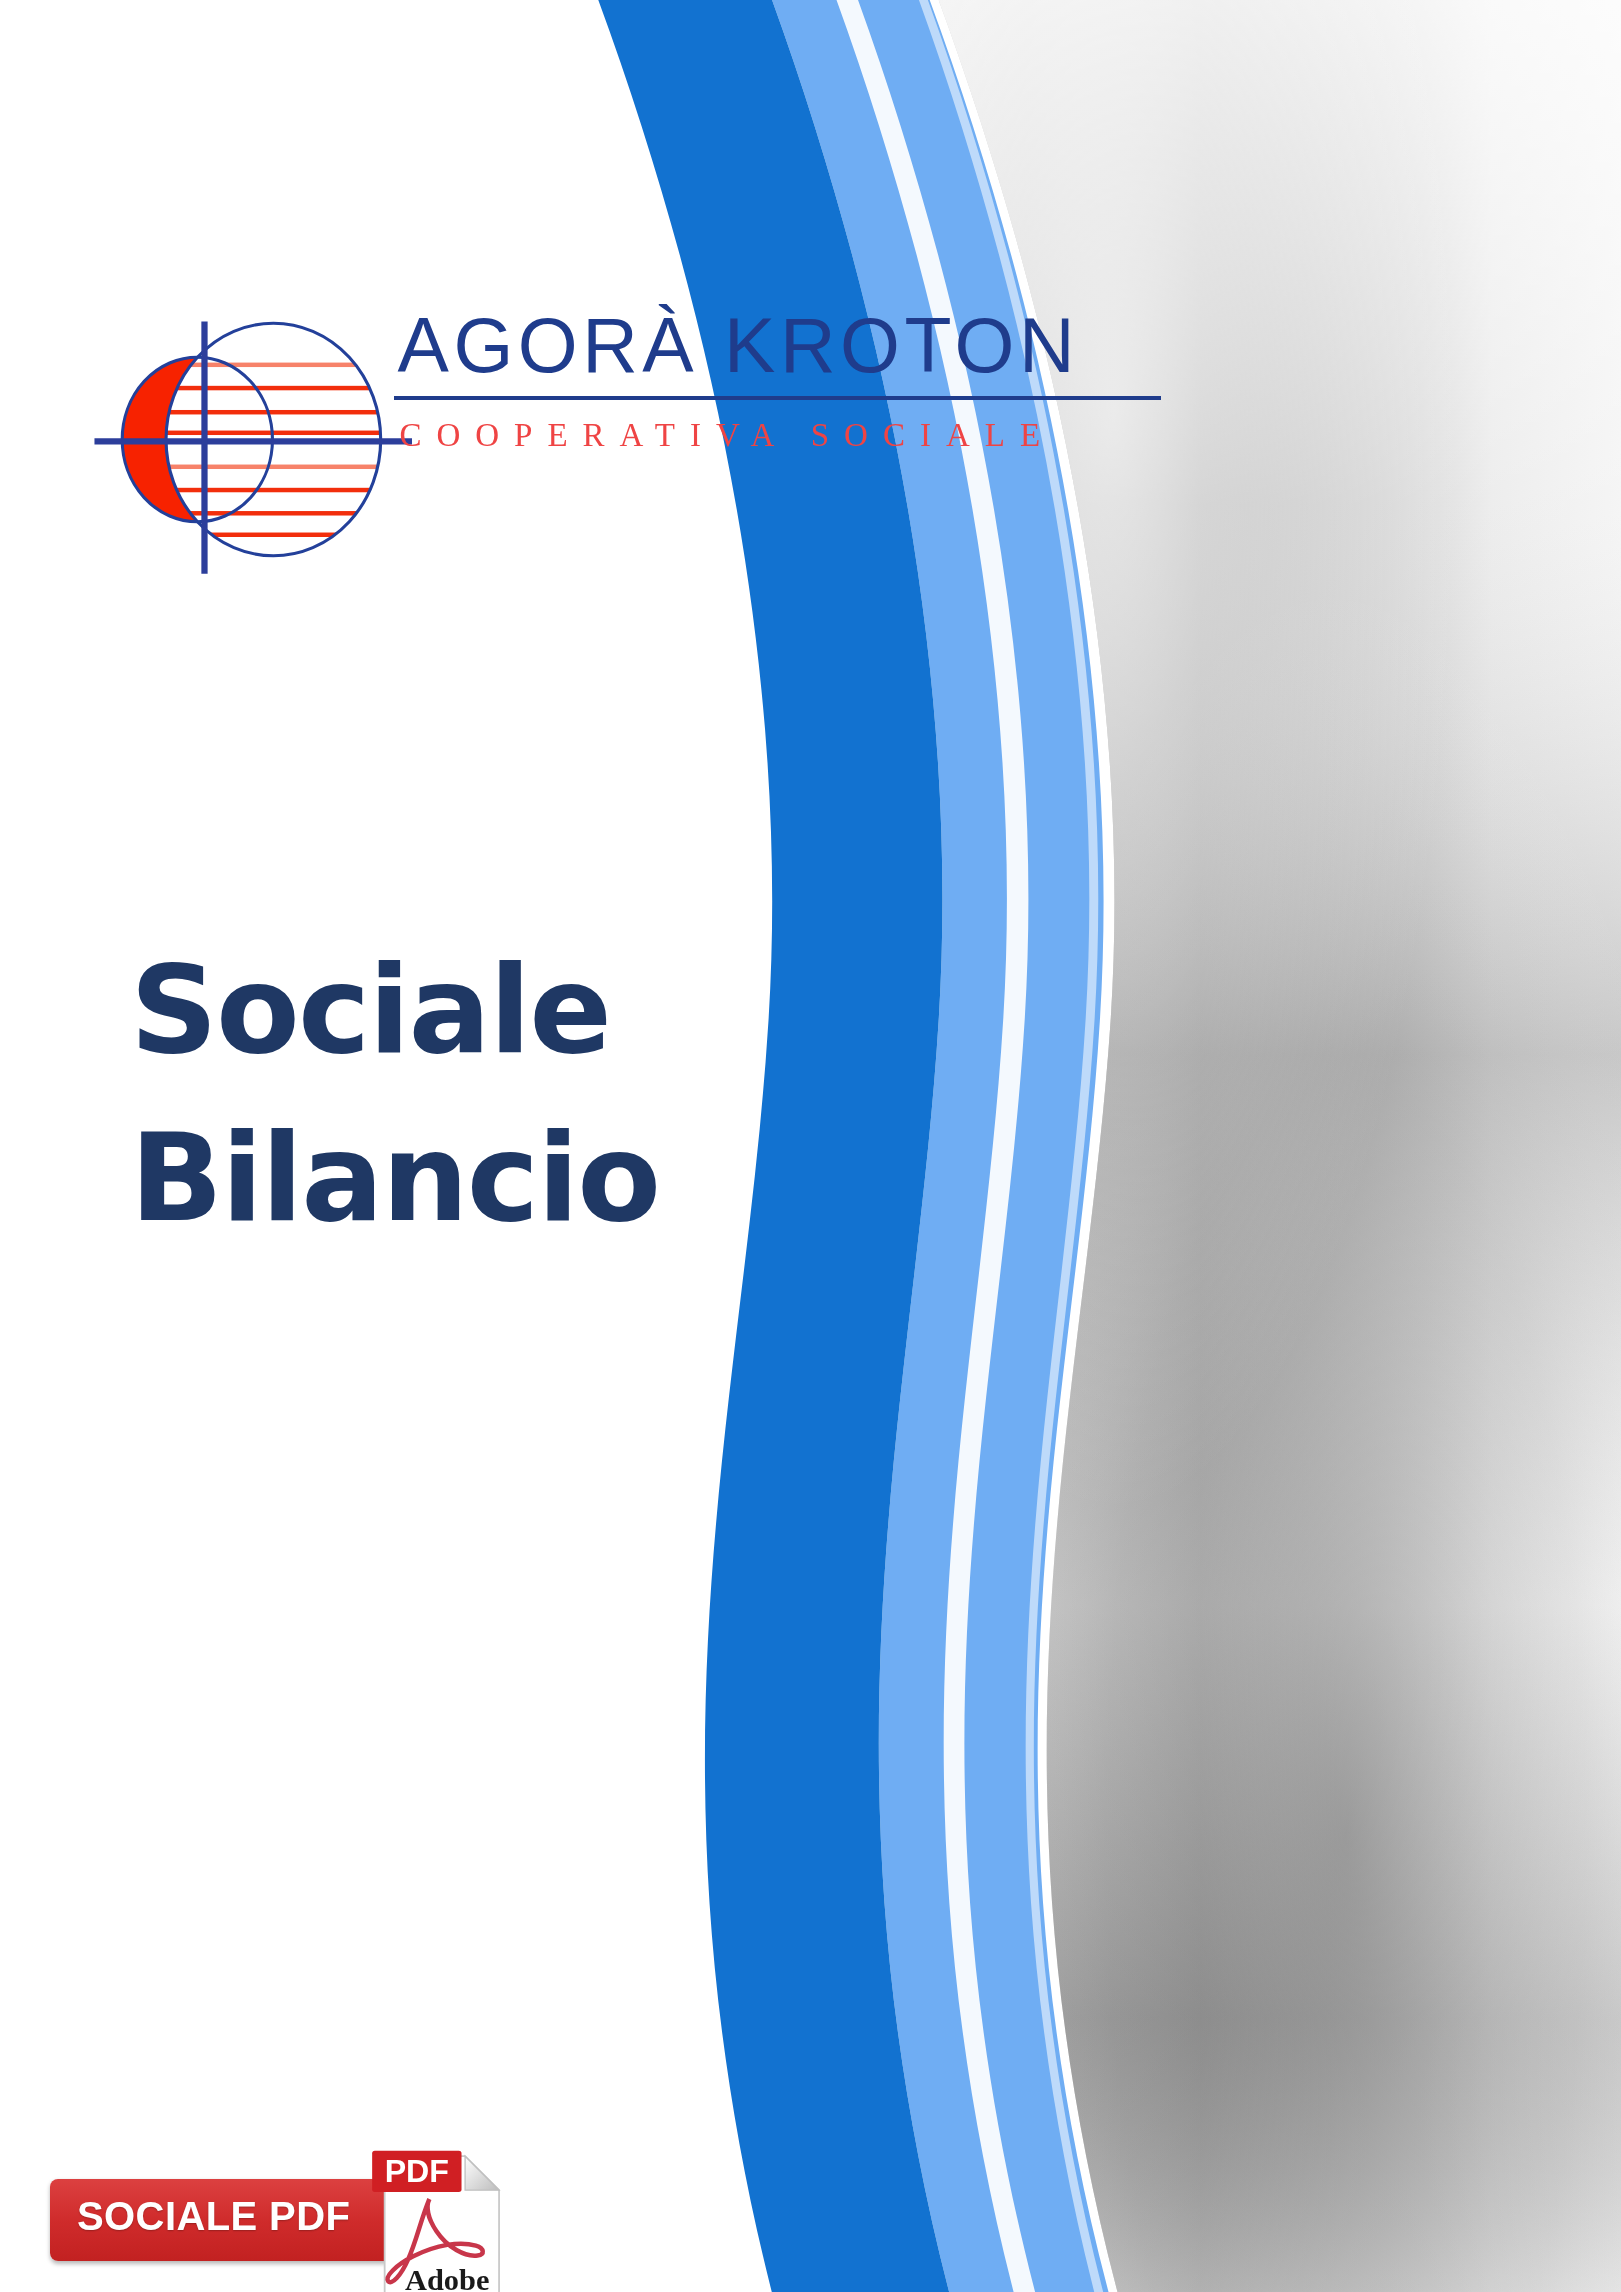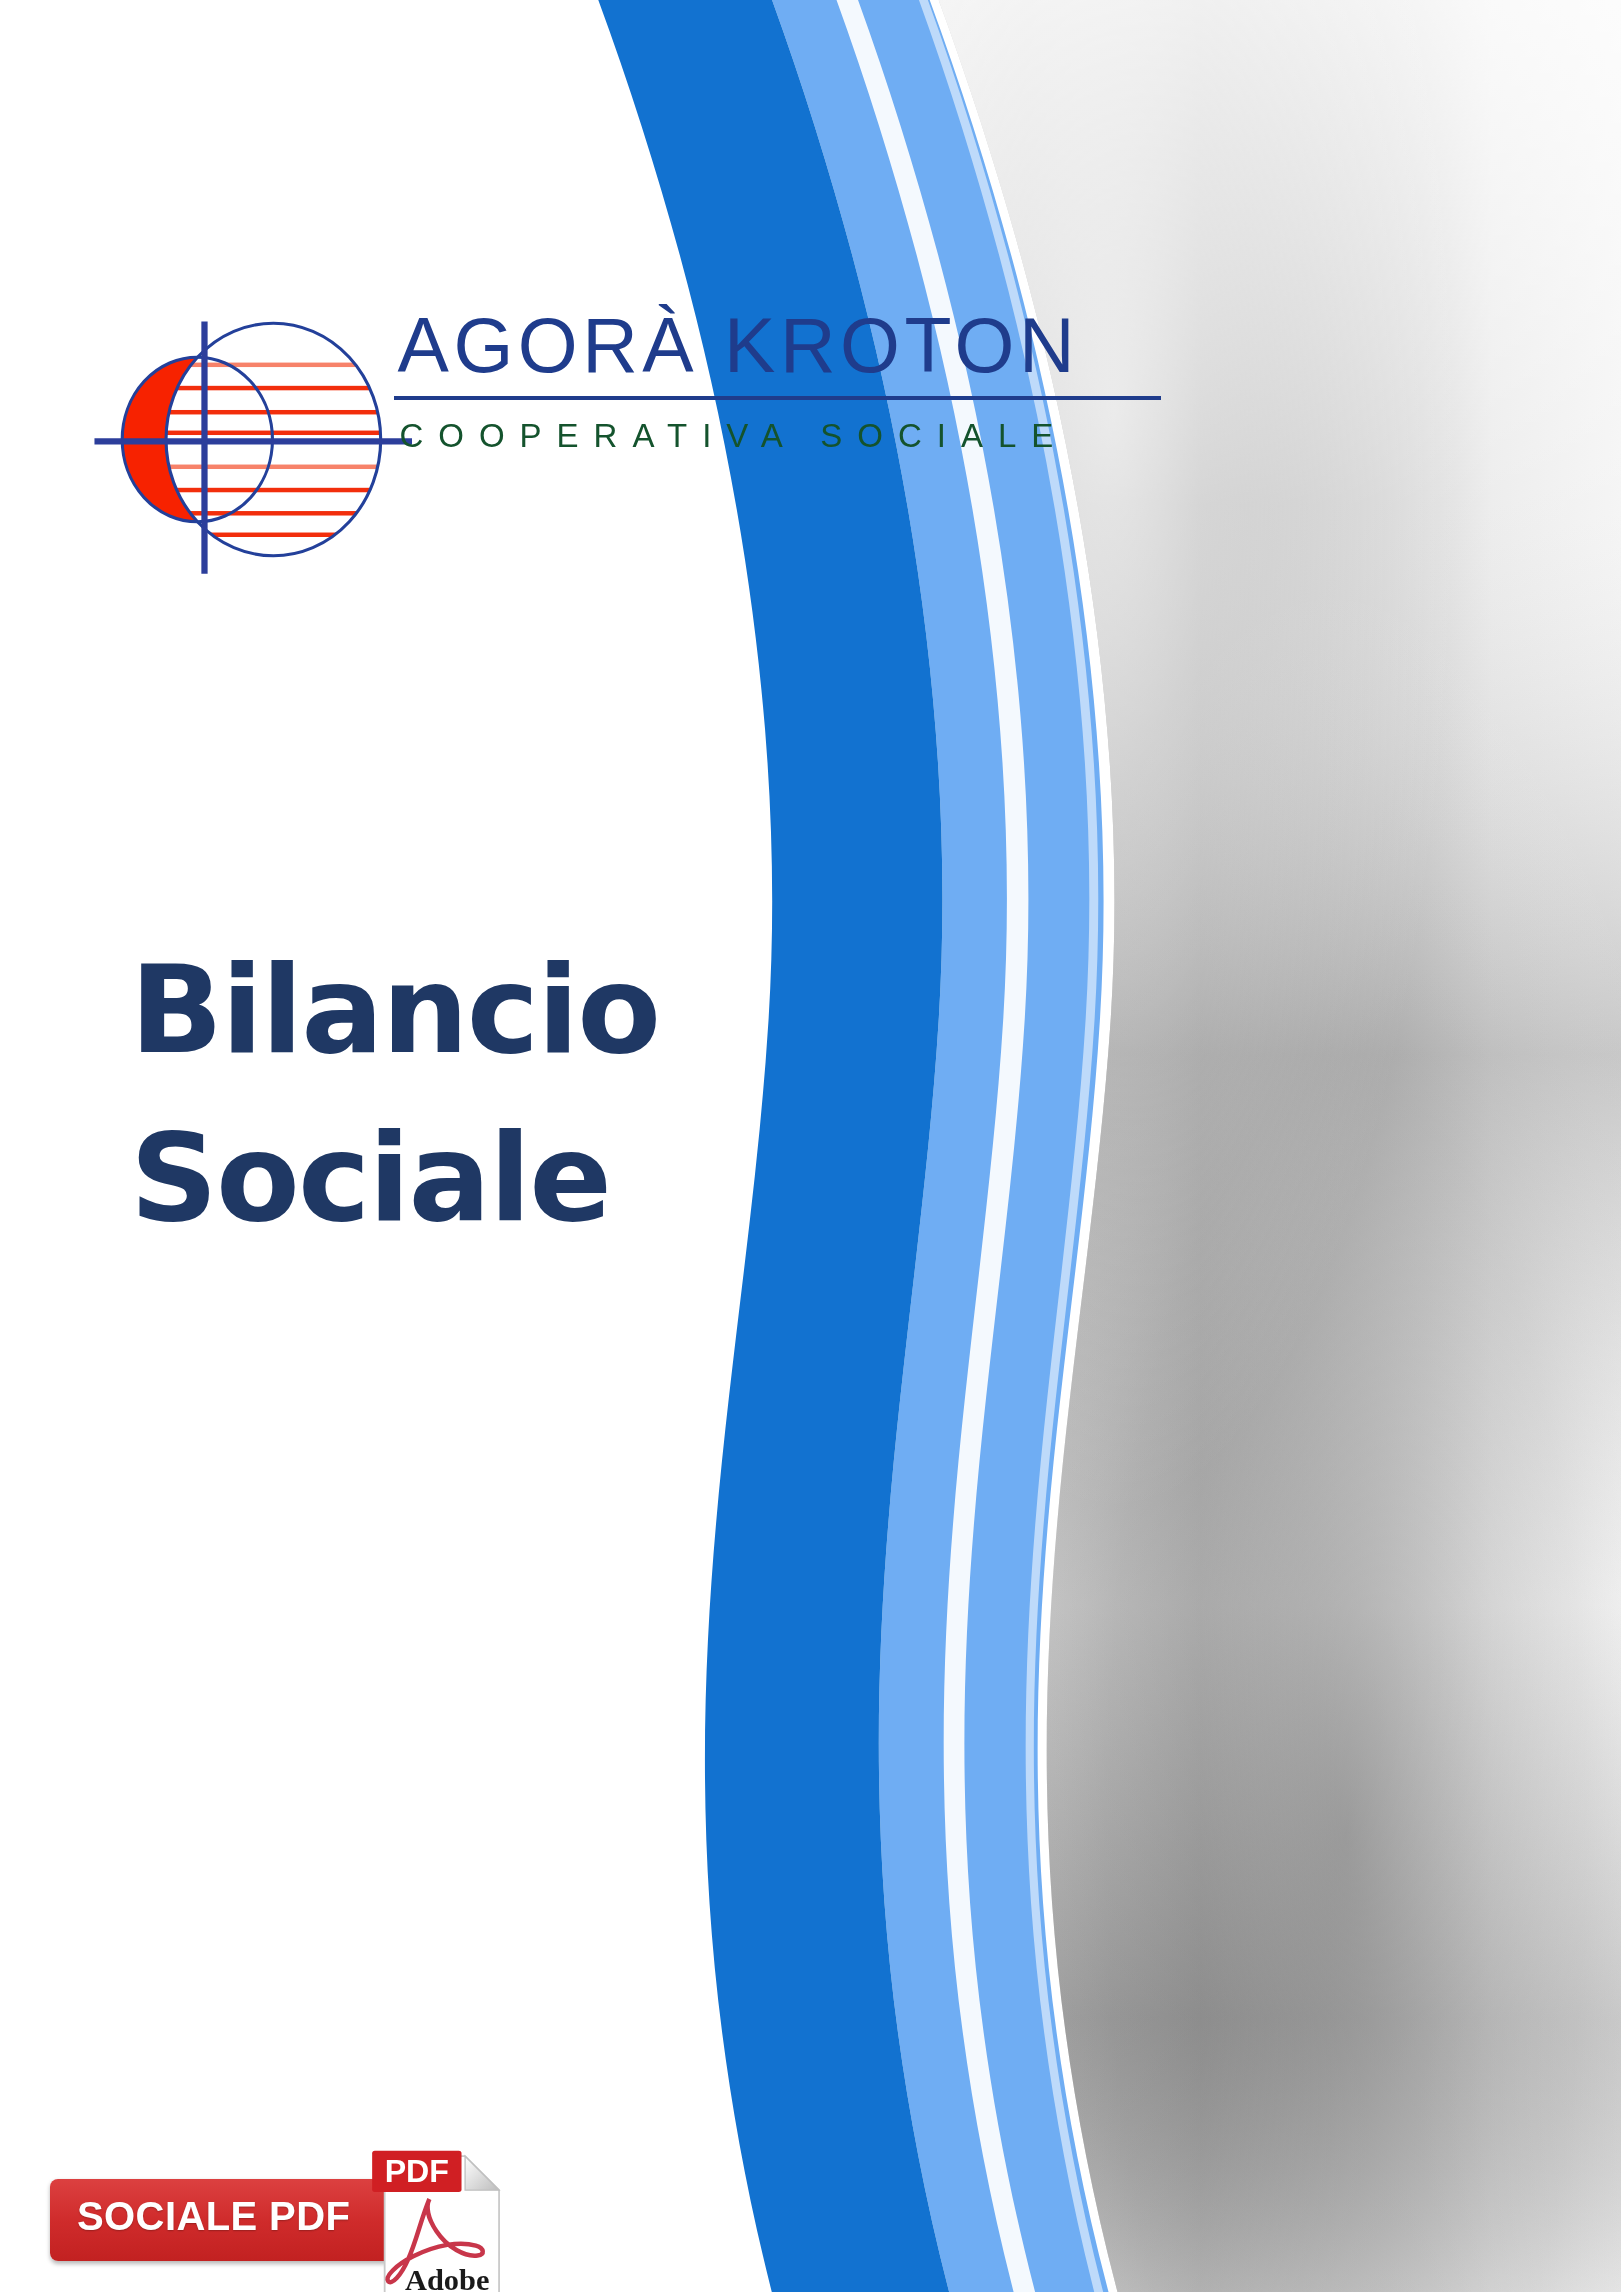--- a/index.html
+++ b/index.html
@@ -60,24 +60,24 @@
     white-space: nowrap;
     padding-left: 3.6px;
   }
   .wordmark-rule {
     width: 767px;
     height: 3.6px;
     background: #1F3C8C;
     margin-top: 12.5px;
   }
   .wordmark-sub {
-    font-family: Liberation Sans, sans-serif;
+    font-family: Liberation Serif, serif;
     font-size: 33px;
     letter-spacing: 15px;
-    color: #14532d;
+    color: #ef4444;
     font-weight: 400;
     line-height: 1;
     margin-top: 19.7px;
     white-space: nowrap;
     padding-left: 5.4px;
   }
 
   
   #cover-title {
     position: absolute;
@@ -265,22 +265,22 @@
     </svg>
 
     <div id="logo-wordmark">
       <div class="wordmark-title nosel">AGORÀ KROTON</div>
       <div class="wordmark-rule"></div>
       <div class="wordmark-sub nosel">COOPERATIVA SOCIALE</div>
     </div>
   </div>
 
   <div id="cover-title">
+    <div class="title-line nosel">Sociale</div>
     <div class="title-line nosel">Bilancio</div>
-    <div class="title-line nosel">Sociale</div>
   </div>
 
   <div id="download-row">
 
     <button id="download-button"></button>
 
     <div id="download-label" class="nosel">SOCIALE PDF</div>
 
     <svg id="pdf-icon" viewBox="0 0 160 180" xmlns="http://www.w3.org/2000/svg">
       <defs>

